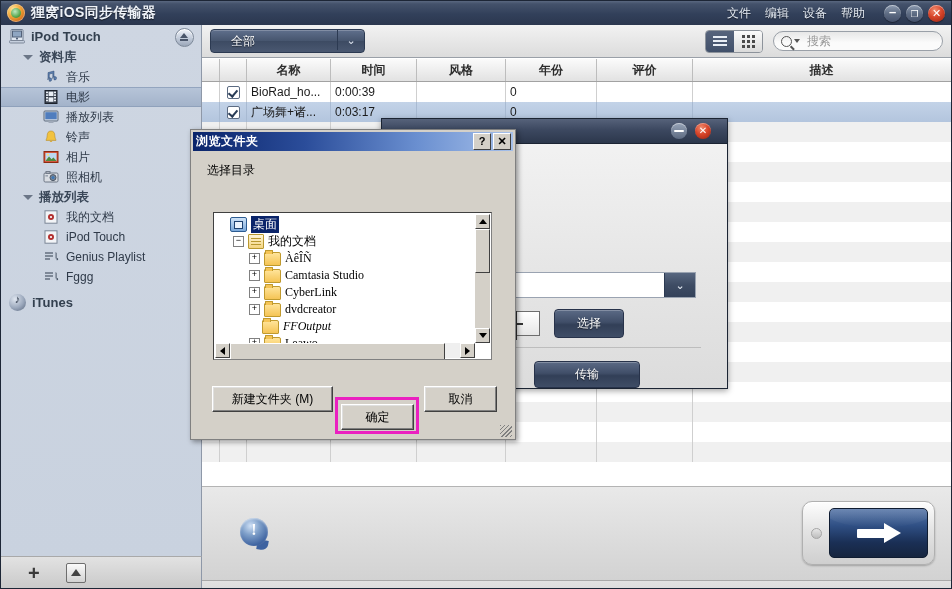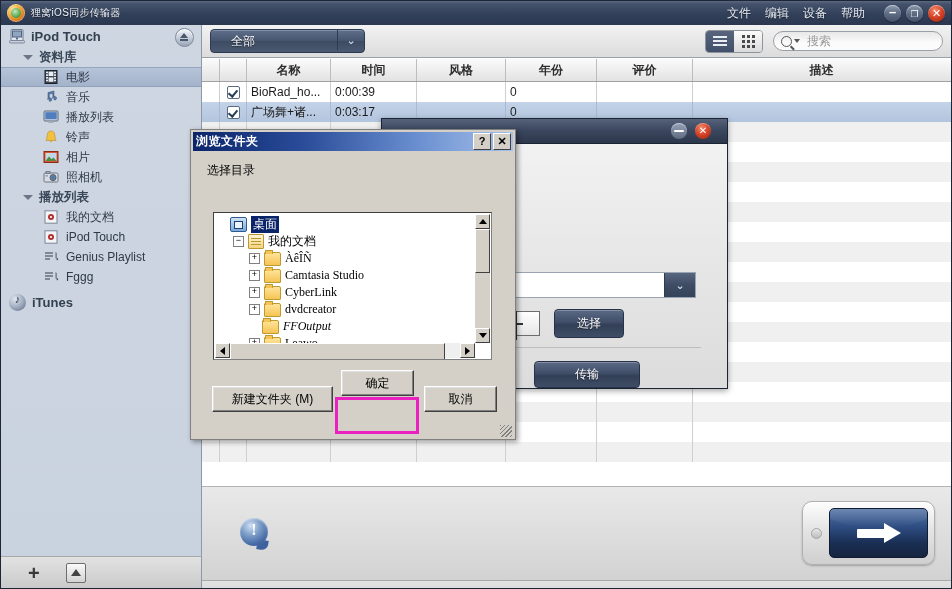--- a/index.html
+++ b/index.html
@@ -15,21 +15,21 @@
 
   
   .titlebar{position:absolute;left:0;top:0;width:950px;height:24px;
     background:linear-gradient(to bottom,#5a6880 0%,#44526b 12%,#32405a 55%,#2b374f 100%);
     border-bottom:1px solid #1b2331;display:flex;align-items:center;}
   .app-logo{width:18px;height:18px;margin-left:6px;margin-right:6px;border-radius:50%;
     background:radial-gradient(circle at 35% 30%,#fde9a0 0%,#f2a83a 40%,#d0701c 75%,#8c420c 100%);
     box-shadow:inset 0 0 0 1px rgba(255,255,255,.35);position:relative;flex:none;}
   .app-logo:after{content:"";position:absolute;left:4px;top:4px;width:10px;height:10px;border-radius:50%;
     background:radial-gradient(circle at 40% 35%,#bfe9c0 0%,#5aa84f 60%,#2e6a2a 100%);}
-  .app-title{color:#eef2f8;font-size:10px;font-weight:normal;letter-spacing:.3px;
+  .app-title{color:#eef2f8;font-size:14px;font-weight:bold;letter-spacing:.3px;
     text-shadow:0 1px 1px rgba(0,0,0,.6);}
   .menubar{position:absolute;right:86px;top:0;height:24px;display:flex;align-items:center;gap:14px;}
   .menu-item{color:#e4eaf2;font-size:12px;text-shadow:0 1px 1px rgba(0,0,0,.55);cursor:default;}
   .wincontrols{position:absolute;right:6px;top:0;height:24px;display:flex;align-items:center;gap:5px;}
   .wbtn{width:17px;height:17px;border-radius:50%;position:relative;
     box-shadow:inset 0 1px 0 rgba(255,255,255,.45),0 1px 1px rgba(0,0,0,.4);}
   .wbtn.min{background:linear-gradient(to bottom,#8e9cb1 0%,#5f6d84 50%,#44506a 100%);}
   .wbtn.max{background:linear-gradient(to bottom,#8e9cb1 0%,#5f6d84 50%,#44506a 100%);}
   .wbtn.close{background:radial-gradient(circle at 40% 30%,#f08b6e 0%,#d8452a 45%,#96210f 100%);}
   .wbtn .g{position:absolute;left:0;right:0;top:0;bottom:0;color:#fff;font-size:11px;line-height:17px;
@@ -284,20 +284,27 @@
       </svg>
       <span class="txt">iPod Touch</span>
       <div class="eject"></div>
     </div>
 
     <div class="grp">
       <span class="tri"></span>
       <span class="txt">资料库</span>
     </div>
 
+    <div class="row">
+      <svg class="ic" viewBox="0 0 16 14">
+        <path d="M11 1 L5 2.6 L5 10 A1.9 1.7 0 1 1 6.3 11.2 L6.3 4.1 L9.8 3.2 L9.8 8.6 A1.9 1.7 0 1 1 11 9.8 Z" fill="#5d7fb0" stroke="#2f4a70" stroke-width="0.5"></path>
+      </svg>
+      <span class="lb">音乐</span>
+    </div>
+
     <div class="row sel">
       <svg class="ic" viewBox="0 0 16 14">
         <rect x="2" y="0.5" width="12" height="13" fill="#3b4350" stroke="#1c222c"></rect>
         <g fill="#e9eef5">
           <rect x="3" y="1.6" width="2" height="1.6"></rect>
             <rect x="3" y="4.3" width="2" height="1.6"></rect>
           <rect x="3" y="7" width="2" height="1.6"></rect>
             <rect x="3" y="9.7" width="2" height="1.6"></rect>
           <rect x="11" y="1.6" width="2" height="1.6"></rect>
             <rect x="11" y="4.3" width="2" height="1.6"></rect>
@@ -305,27 +312,20 @@
             <rect x="11" y="9.7" width="2" height="1.6"></rect>
           <rect x="5.6" y="1.6" width="4.8" height="4.4"></rect>
             <rect x="5.6" y="7.4" width="4.8" height="4.4"></rect>
         </g>
       </svg>
       <span class="lb">电影</span>
     </div>
 
     <div class="row">
       <svg class="ic" viewBox="0 0 16 14">
-        <path d="M11 1 L5 2.6 L5 10 A1.9 1.7 0 1 1 6.3 11.2 L6.3 4.1 L9.8 3.2 L9.8 8.6 A1.9 1.7 0 1 1 11 9.8 Z" fill="#5d7fb0" stroke="#2f4a70" stroke-width="0.5"></path>
-      </svg>
-      <span class="lb">音乐</span>
-    </div>
-
-    <div class="row">
-      <svg class="ic" viewBox="0 0 16 14">
         <rect x="1" y="1" width="14" height="10" rx="1" fill="#c9d3e0" stroke="#5d6a7c"></rect>
         <rect x="2.3" y="2.2" width="11.4" height="7" fill="#4f7dbe"></rect>
         <rect x="5.5" y="11" width="5" height="2" fill="#9fa9b8"></rect>
       </svg>
       <span class="lb">播放列表</span>
     </div>
 
     <div class="row">
       <svg class="ic" viewBox="0 0 16 14">
         <path d="M8 1 C5.3 1 4.2 3 4.2 5.4 C4.2 8 3 9.6 3 10.4 L13 10.4 C13 9.6 11.8 8 11.8 5.4 C11.8 3 10.7 1 8 1 Z" fill="#f2c23e" stroke="#b3892a" stroke-width="0.6"></path>
@@ -773,20 +773,20 @@
         </div>
         <div class="sc-btn" style="float:right">
           <span style="border-top:4px solid transparent;border-bottom:4px solid transparent;border-left:5px solid #000;"></span>
         </div>
         <div class="sc-thumb" style="margin:0 15px;height:15px;width:213px"></div>
       </div>
     </div>
 
     <div class="bw-btnrow">
       <div class="wbtn95" style="left:21px;top:16px;width:121px">新建文件夹 (M)</div>
-      <div class="wbtn95" style="left:150px;top:0;width:73px">确定</div>
+      <div class="wbtn95" style="left:150px;top:34px;width:73px">确定</div>
       <div class="wbtn95" style="left:233px;top:16px;width:73px">取消</div>
     </div>
     <div class="bw-grip"></div>
   </div>
 
   <div class="okwrap"></div>
 </div>
 
 </body></html>

